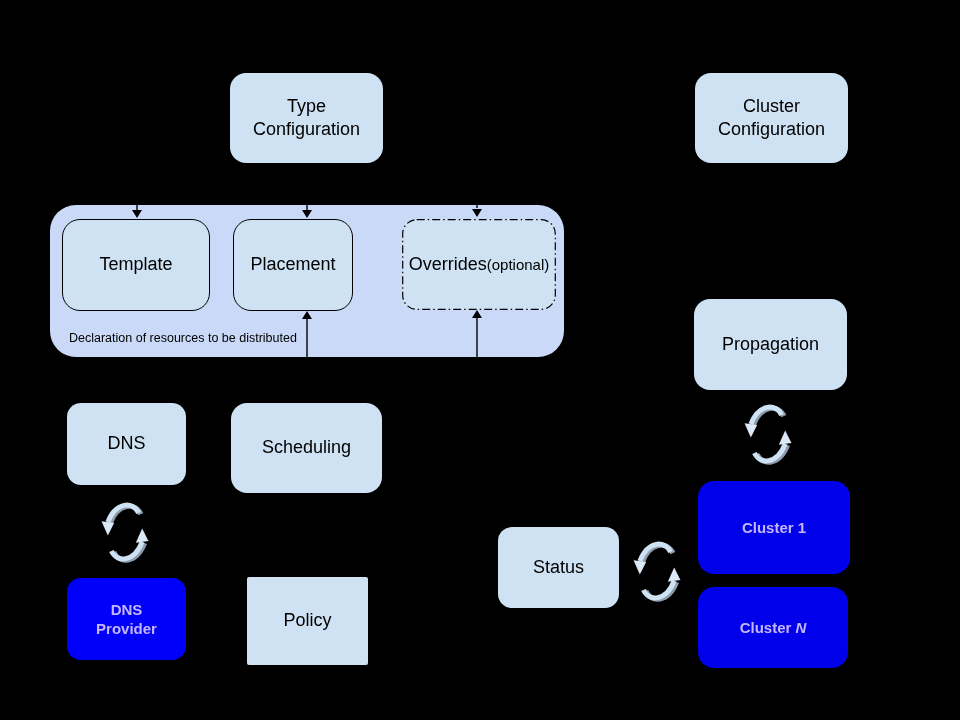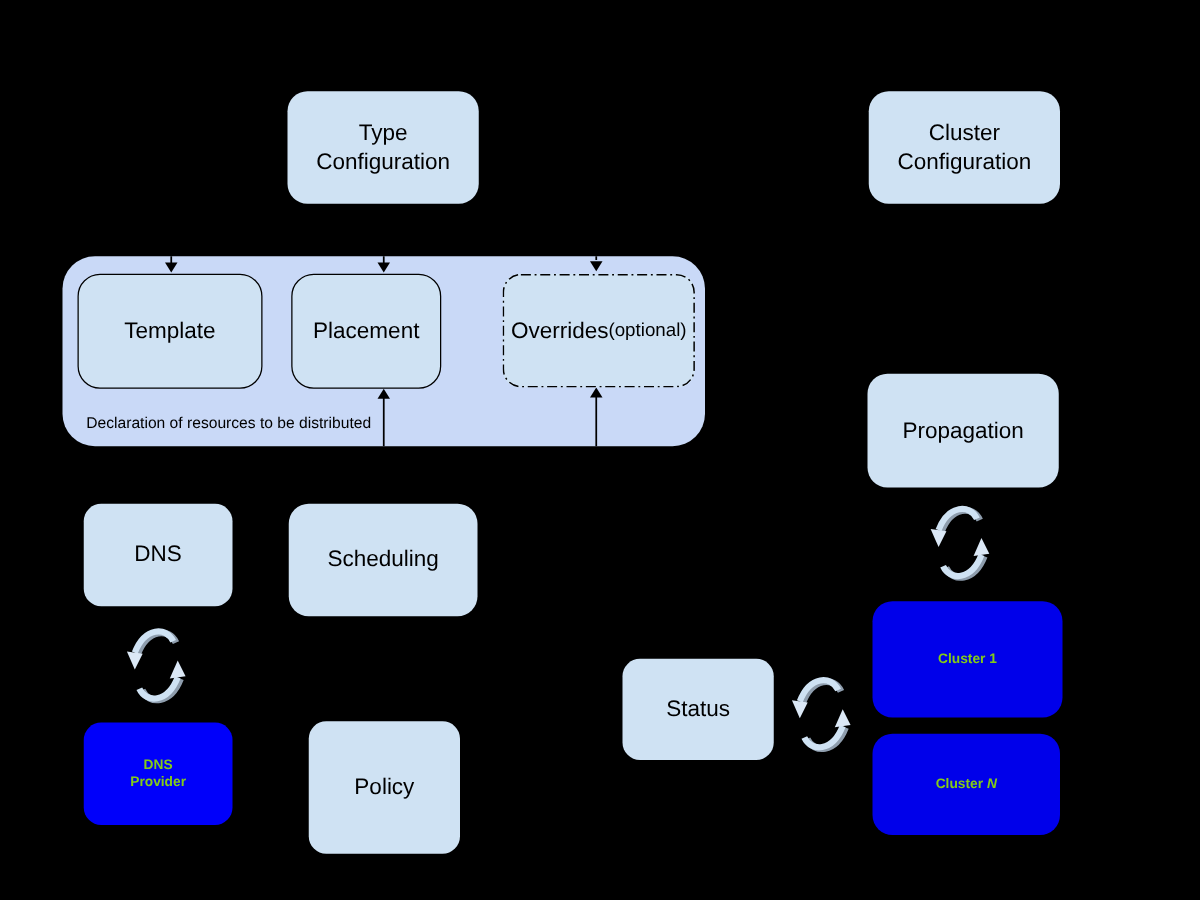--- a/index.html
+++ b/index.html
@@ -11,21 +11,21 @@
     position:absolute;display:flex;align-items:center;justify-content:center;
     text-align:center;color:#000;font-size:18px;line-height:1.28;
     white-space:pre-line;box-sizing:border-box;
   }
   .light{
     background:#cfe2f3;
     box-shadow:0 0 0 1px rgba(0,0,0,0.28), 2px 2px 3px rgba(0,0,0,0.55);
   }
   .bordered{border:1px solid #000;box-shadow:none;}
   .blue{
-    background:#0000fa;color:#84cc16;font-weight:bold;font-size:11px;
+    background:#0000fa;color:#c4b5fd;font-weight:bold;font-size:15px;
   }
   .cluster{background:#0000ea;}
   .container-box{
     position:absolute;left:50px;top:205px;width:514px;height:152px;
     border-radius:26px;background:#c9d9f7;
   }
   .caption{
     position:absolute;left:57px;top:331px;font-size:12.5px;color:#000;
     font-family:"Liberation Sans","DejaVu Sans",sans-serif;
     margin-left:12px;
@@ -97,21 +97,21 @@
 
   <div class="node light" style="left:231px;top:403px;width:151px;height:90px;border-radius:16px;">
     <span class="lbl">Scheduling</span>
   </div>
 
   <div class="node blue" style="left:67px;top:578px;width:119px;height:82px;border-radius:14px;">
     <span class="lbl">DNS
 Provider</span>
   </div>
 
-  <div class="node light" style="left:247px;top:577px;width:121px;height:106px;border-radius:14px;">
+  <div class="node light" style="left:247px;top:577px;width:121px;height:88px;border-radius:2px;">
     <span class="lbl">Policy</span>
   </div>
 
   <div class="node light" style="left:498px;top:527px;width:121px;height:81px;border-radius:14px;">
     <span class="lbl">Status</span>
   </div>
 
   <div class="node light" style="left:694px;top:299px;width:153px;height:91px;border-radius:16px;">
     <span class="lbl">Propagation</span>
   </div>

